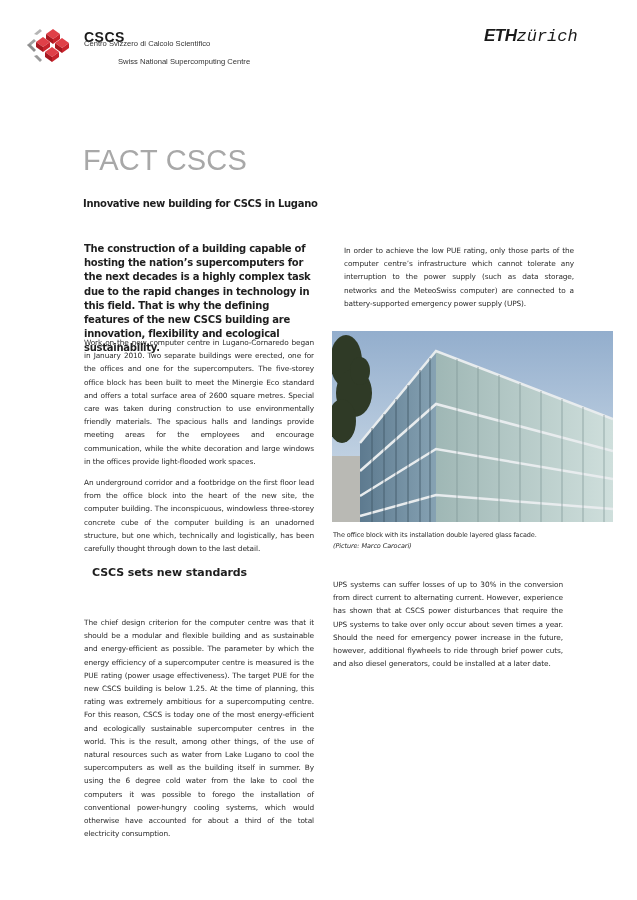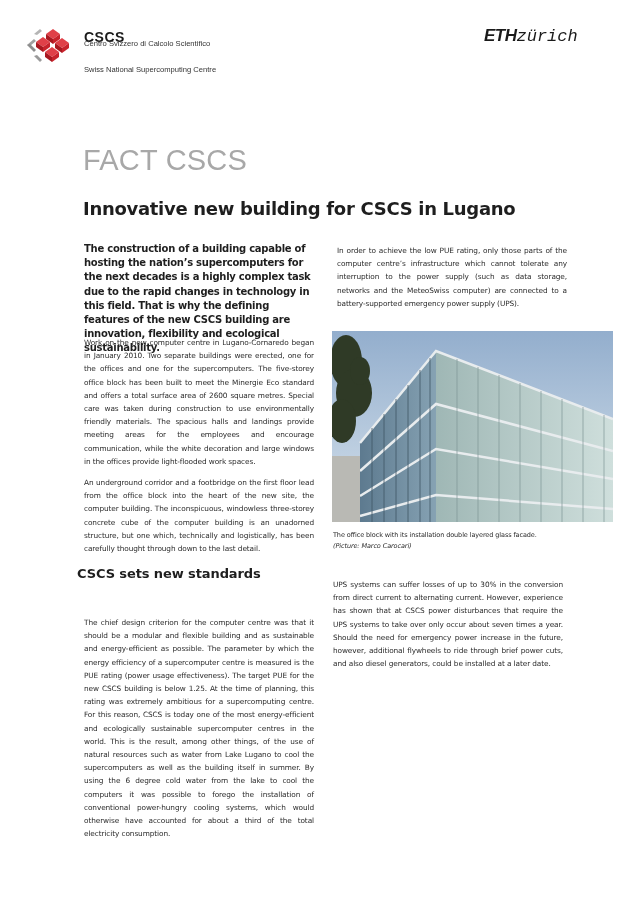--- a/index.html
+++ b/index.html
@@ -3,38 +3,38 @@
 <meta charset="utf-8">
 <style>
   * { margin: 0; padding: 0; box-sizing: border-box; }
   html, body { width: 637px; height: 900px; background: #ffffff; overflow: hidden; }
   body { position: relative; font-family: "DejaVu Sans", sans-serif; color: #2a2a2a; }
 
   .header-logo { position: absolute; left: 24px; top: 28px; width: 52px; height: 38px; }
   .cscs-name { position: absolute; left: 84px; top: 29px; font-family: "Liberation Sans", sans-serif; font-weight: bold; font-size: 14px; color: #1a1a1a; letter-spacing: 0.5px; text-align: center; }
   .cscs-sub { position: absolute; left: 84px; font-family: "Liberation Sans", sans-serif; font-size: 7.6px; color: #333; white-space: nowrap; }
   .cscs-sub.l1 { top: 39px; }
-  .cscs-sub.l2 { top: 65px; }
+  .cscs-sub.l2 { top: 57px; margin-left: 34px; }
 
   .eth-logo { position: absolute; left: 484px; top: 26px; white-space: nowrap; }
   .eth-logo .eth { font-family: "Liberation Sans", sans-serif; font-weight: bold; font-style: italic; font-size: 17px; color: #1a1a1a; letter-spacing: -0.5px; }
   .eth-logo .zurich { font-family: Liberation Mono, monospace; font-style: italic; font-size: 17px; color: #1a1a1a; }
 
   .fact-sheet { position: absolute; left: 83px; top: 144px; font-family: "Liberation Sans", sans-serif; font-size: 29px; color: #a8a8a8; letter-spacing: 0.2px; }
-  .doc-title { position: absolute; left: 83px; top: 198px; font-family: "DejaVu Sans", sans-serif; font-weight: bold; font-size: 18px; color: #1e1e1e; letter-spacing: -0.3px; }
+  .doc-title { position: absolute; left: 83px; top: 198px; font-family: "DejaVu Sans", sans-serif; font-weight: bold; font-size: 10px; color: #1e1e1e; letter-spacing: -0.3px; }
 
   .lead { position: absolute; left: 84px; top: 242px; width: 232px; font-weight: bold; font-size: 10px; line-height: 14.2px; color: #1e1e1e; letter-spacing: -0.25px; }
 
   .para { font-size: 7.35px; line-height: 13.2px; color: #2a2a2a; text-align: justify; letter-spacing: -0.1px; }
   .p1 { position: absolute; left: 84px; top: 336px; width: 230px; }
   .p2 { position: absolute; left: 84px; top: 476px; width: 230px; }
-  .subhead { position: absolute; left: 77px; top: 566px; font-size: 13px; font-weight: bold; color: #1e1e1e; letter-spacing: -0.1px; }
+  .subhead { position: absolute; left: 92px; top: 566px; font-size: 11px; font-weight: bold; color: #1e1e1e; letter-spacing: -0.1px; }
   .p3 { position: absolute; left: 84px; top: 578px; width: 230px; margin-top: 38px; }
 
-  .p-right1 { position: absolute; left: 337px; top: 244px; width: 230px; }
+  .p-right1 { position: absolute; left: 344px; top: 244px; width: 230px; }
   .photo { position: absolute; left: 332px; top: 331px; width: 281px; height: 191px; overflow: hidden; background: linear-gradient(180deg, #9db4cf 0%, #b9cbe0 40%, #d4e0ea 100%); }
   .caption { position: absolute; left: 333px; top: 530px; font-size: 6.5px; line-height: 11px; color: #2a2a2a; letter-spacing: -0.1px; }
   .caption .credit { font-style: italic; display: block; }
   .p-right2 { position: absolute; left: 333px; top: 578px; width: 230px; }
 </style>
 </head>
 <body>
 
 <svg class="header-logo" viewBox="0 0 52 38">
   <g>

